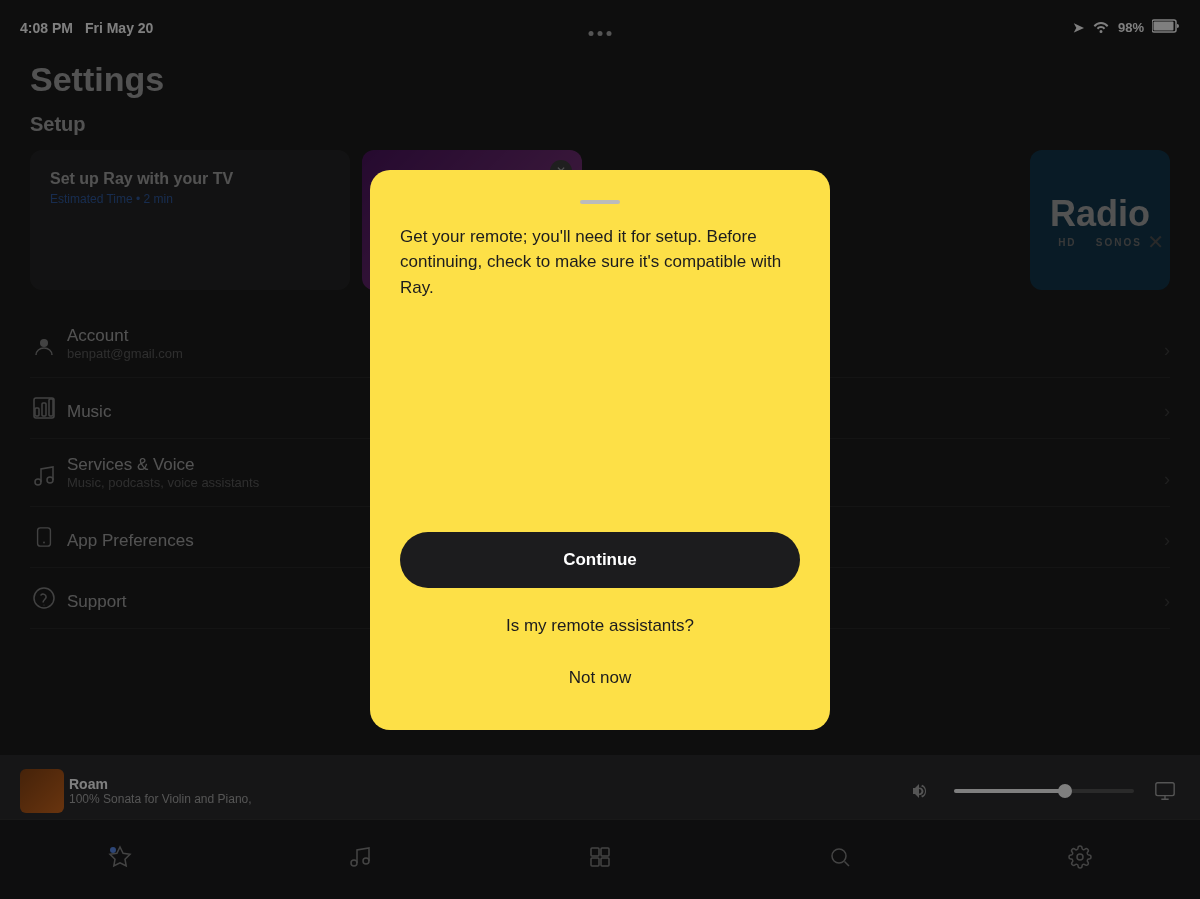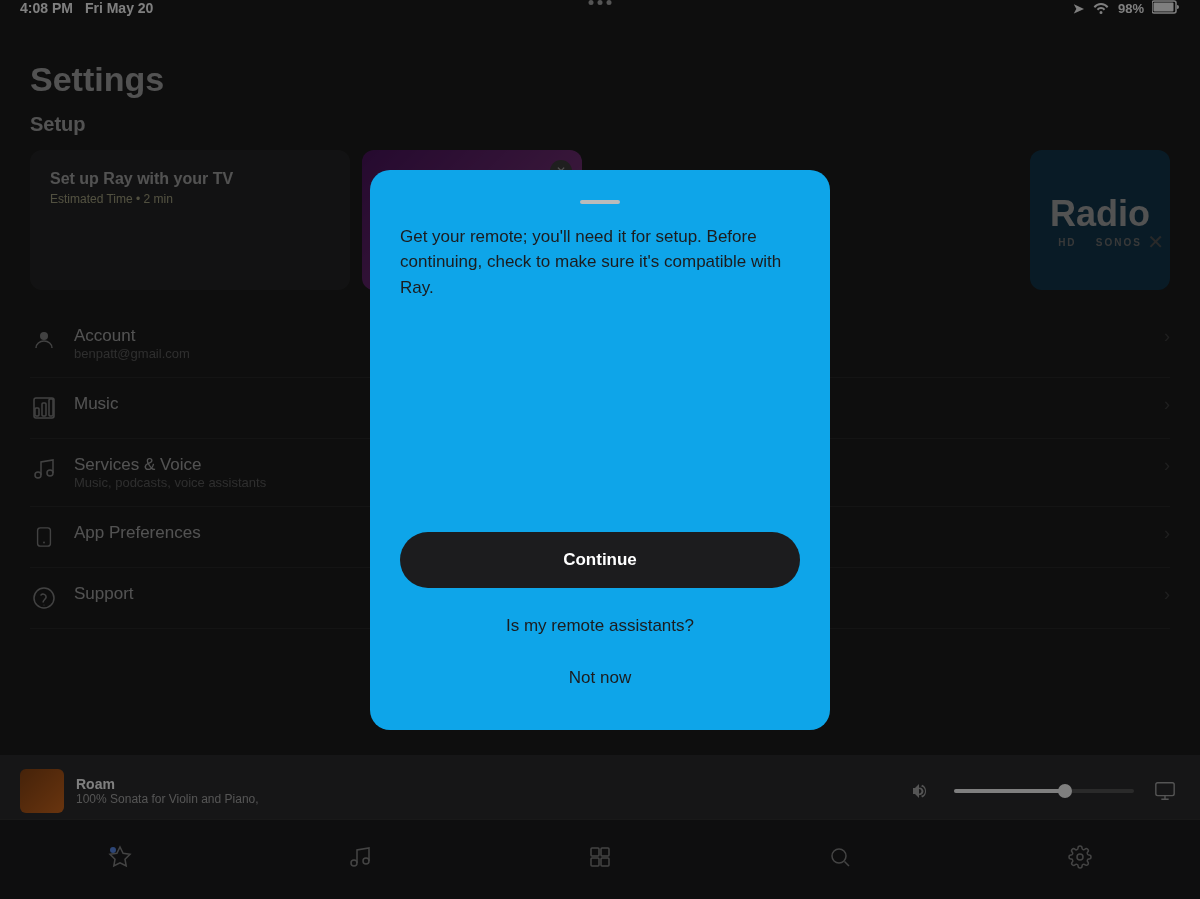--- a/index.html
+++ b/index.html
@@ -12,21 +12,21 @@
       background: #1c1c1c;
       color: #fff;
       position: relative;
     }
 
     
     .status-bar {
       height: 36px;
       background: #1c1c1c;
       display: flex;
-      align-items: flex-start;
+      align-items: flex-end;
       justify-content: space-between;
       padding: 0 20px;
       font-size: 14px;
       font-weight: 600;
       position: relative;
       z-index: 1;
     }
 
     .status-bar-left {
       display: flex;
@@ -101,21 +101,21 @@
     }
 
     .setup-card-title {
       font-size: 16px;
       font-weight: 600;
       color: #fff;
     }
 
     .setup-card-sub {
       font-size: 12px;
-      color: #fef9c3;
+      color: #3b82f6;
       margin-top: 4px;
     }
 
     .radio-card {
       background: #0c4a6e;
       border-radius: 12px;
       width: 140px;
       height: 140px;
       display: flex;
       align-items: center;
@@ -133,24 +133,24 @@
       letter-spacing: 2px;
       text-transform: uppercase;
     }
 
     .menu-list {
       margin-top: 10px;
     }
 
     .menu-item {
       display: flex;
-      align-items: flex-start;
+      align-items: flex-end;
       padding: 16px 0;
       border-bottom: 1px solid #333;
-      gap: 16px;
+      gap: 9px;
     }
 
     .menu-icon {
       width: 28px;
       height: 28px;
       display: flex;
       align-items: center;
       justify-content: center;
       font-size: 18px;
       color: #ccc;
@@ -179,21 +179,21 @@
     .player-bar {
       position: absolute;
       bottom: 0;
       left: 0;
       right: 0;
       height: 72px;
       background: #2c2c2e;
       display: flex;
       align-items: center;
       padding: 0 20px;
-      gap: 12px;
+      gap: 5px;
       z-index: 1;
     }
 
     .player-thumb {
       width: 44px;
       height: 44px;
       border-radius: 6px;
       background: #8B4513;
       overflow: hidden;
     }
@@ -299,21 +299,21 @@
       z-index: 10;
     }
 
     
     .modal {
       position: absolute;
       top: 50%;
       left: 50%;
       transform: translate(-50%, -50%);
       width: 460px;
-      background: #0ea5e9;
+      background: #fde047;
       border-radius: 20px;
       padding: 30px 30px 30px 30px;
       z-index: 20;
       display: flex;
       flex-direction: column;
       min-height: 560px;
     }
 
     .modal-handle {
       width: 40px;

